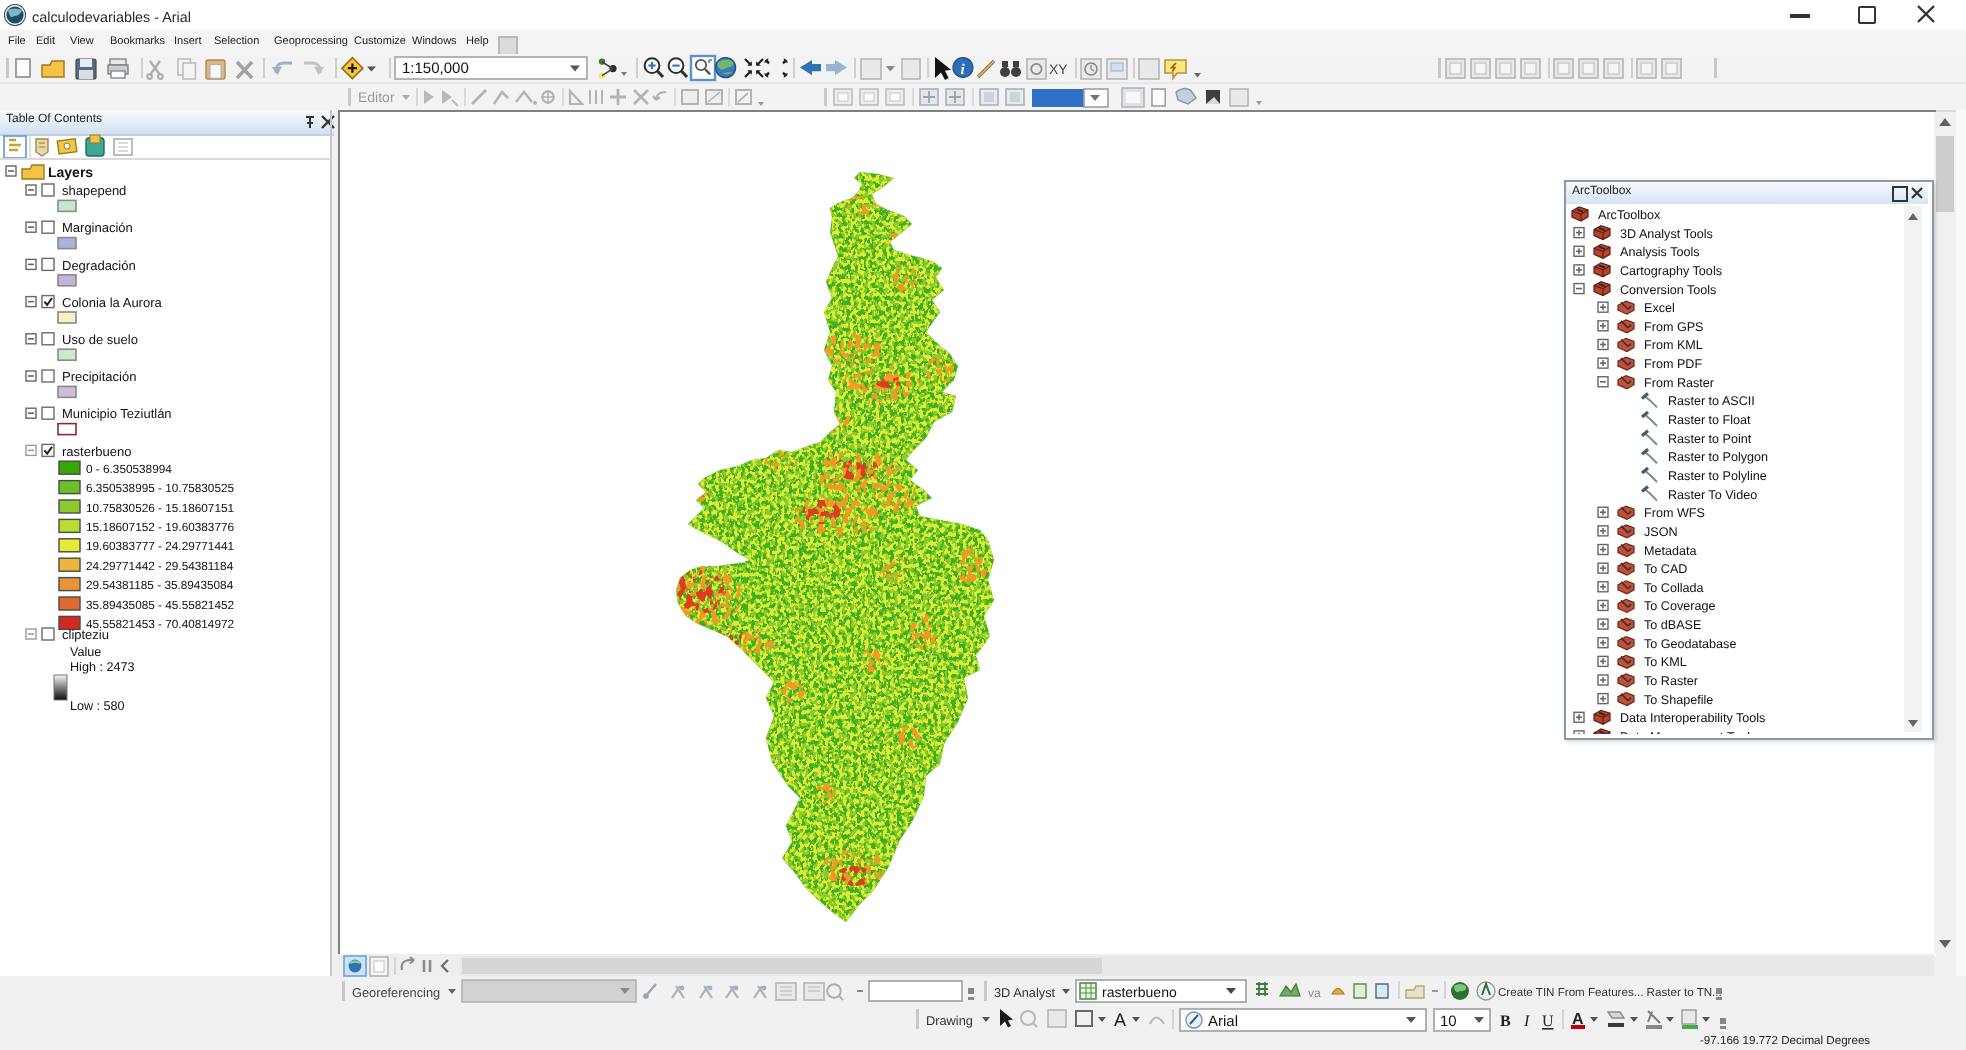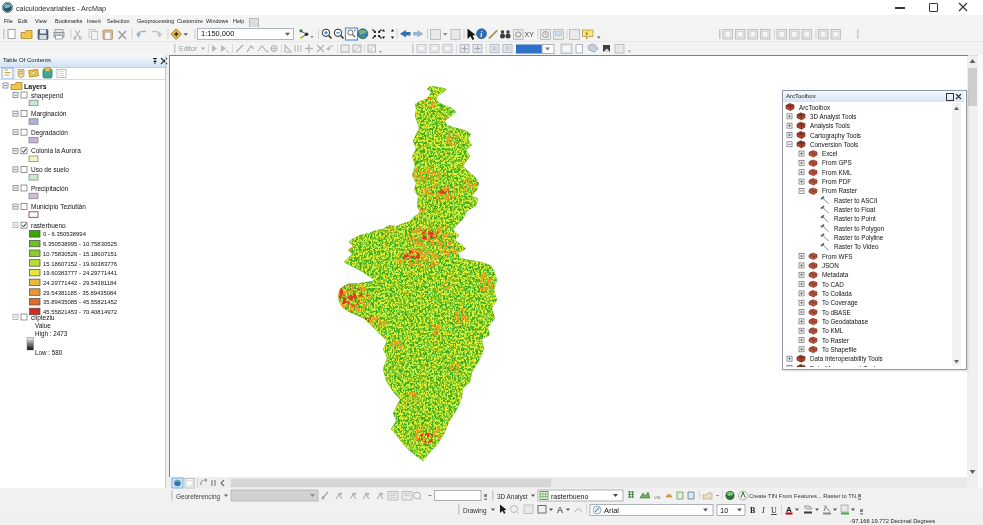--- a/index.html
+++ b/index.html
@@ -10,21 +10,21 @@
 </head>
 <body>
 
 <div class="abs" style="left:0;top:0;width:983px;height:15px;background:#ffffff;"></div>
 <svg class="abs" style="left:2px;top:2px" width="11" height="11" viewBox="0 0 11 11">
   <circle cx="5.5" cy="5.5" r="5" fill="#1d4f63"></circle>
   <circle cx="5.5" cy="5.5" r="5" fill="none" stroke="#123240" stroke-width="1"></circle>
   <path d="M2 3 Q5 1.5 9 3 Q8 6 5 6 Q3 8 2 3Z" fill="#7fb6c9"></path>
   <circle cx="5.5" cy="5.5" r="4.7" fill="none" stroke="#e8e8e8" stroke-width="0.8"></circle>
 </svg>
-<div class="txt" style="left:16px;top:3.5px;font-size:7.2px;color:#2b2b2b;">calculodevariables - ArcMap</div>
+<div class="txt" style="left:16px;top:3.5px;font-size:7.2px;color:#2b2b2b;">calculodevariables - Arial</div>
 
 <div class="abs" style="left:895px;top:7px;width:10px;height:1.6px;background:#333;"></div>
 <div class="abs" style="left:929px;top:3px;width:7px;height:7px;border:1.4px solid #333;border-radius:1px;"></div>
 <svg class="abs" style="left:958px;top:2px" width="10" height="10" viewBox="0 0 10 10">
     <path d="M1 1 L9 9 M9 1 L1 9" stroke="#333" stroke-width="1.2"></path>
   </svg>
 
 <div class="abs" style="left:0;top:15px;width:983px;height:12px;background:#f4f4f4;"></div>
 <div class="txt" style="left:0;top:18px;font-size:5.5px;color:#222;">
   <span style="position:absolute;left:4px;">File</span>

